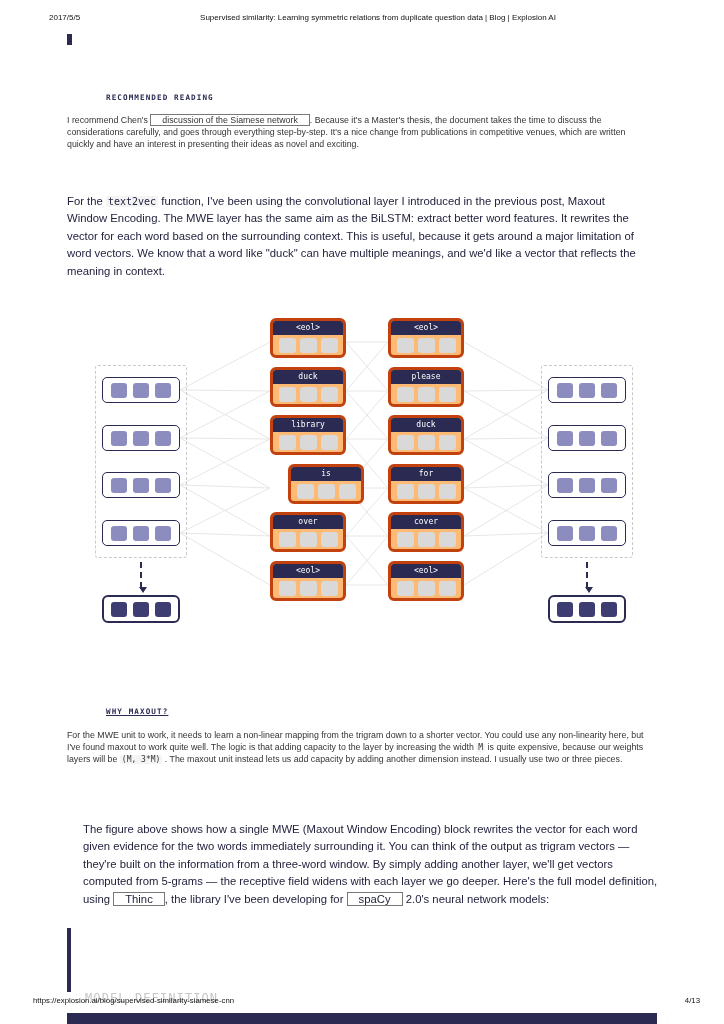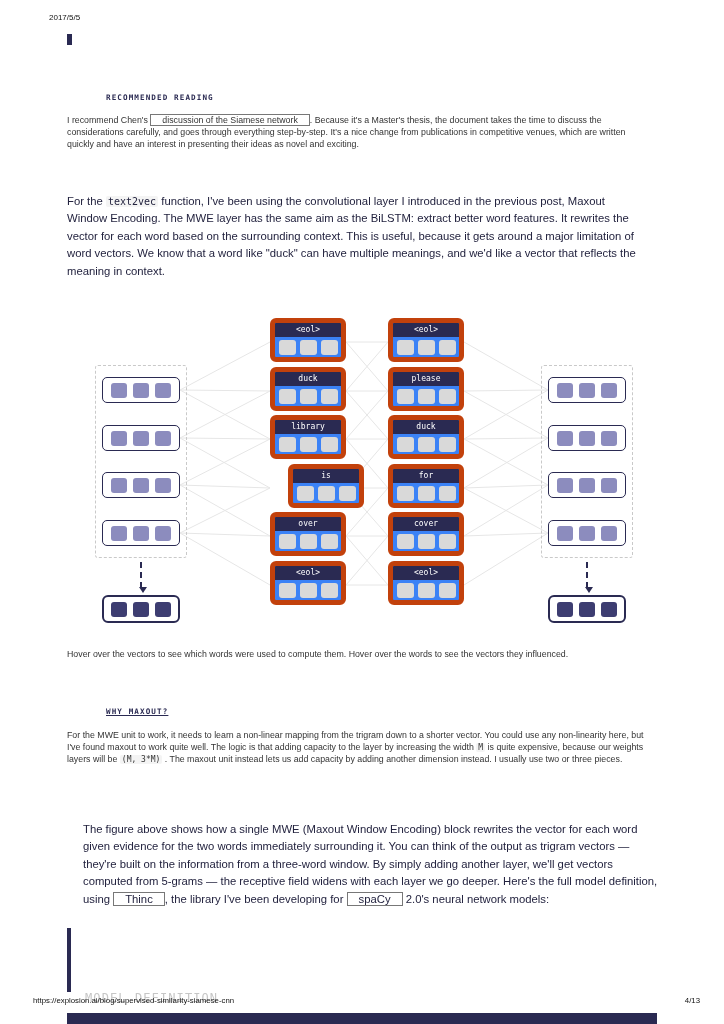--- a/index.html
+++ b/index.html
@@ -42,21 +42,21 @@
   #diagram-lines{position:absolute;left:0;top:0;}
   #diagram-lines line{stroke:#e6e6e6;stroke-width:1;}
   .dashed-region{position:absolute;width:92px;height:193px;border:1px dashed #c9c9c9;
                  border-radius:3px;box-sizing:border-box;}
   .side-box{position:absolute;width:78px;height:26px;background:#fff;border:1.5px solid #2a2a52;
             border-radius:5px;display:flex;align-items:center;justify-content:center;gap:6px;
             box-sizing:border-box;z-index:1;}
   .output-box{position:absolute;width:78px;height:28px;background:#fff;border:2px solid #2a2a52;
               border-radius:6px;display:flex;align-items:center;justify-content:center;gap:6px;
               box-sizing:border-box;z-index:1;}
-  .stack{position:absolute;width:76px;background:#3b82f6;border:5px solid #c2410c;border-radius:6px;
+  .stack{position:absolute;width:76px;background:#fdba74;border:3px solid #c2410c;border-radius:6px;
          overflow:hidden;box-sizing:border-box;z-index:1;}
   .word-head{height:14px;line-height:14px;background:#2a2a52;color:#fff;text-align:center;
              font-family:"DejaVu Sans Mono",monospace;font-size:8px;}
   .vec-row{height:20px;display:flex;align-items:center;justify-content:center;gap:4px;}
   .cell{display:inline-block;border-radius:3px;}
   .cell.gray{width:17px;height:15px;background:#d9d9d9;}
   .cell.purple{width:16px;height:15px;background:#8c8cbe;}
   .cell.dark{width:16px;height:15px;background:#3d3d71;}
   .darrow{position:absolute;height:26px;width:0;border-left:2px dashed #2a2a52;}
   .darrow::after{content:"";position:absolute;bottom:-5px;left:-3px;width:0;height:0;
@@ -69,20 +69,21 @@
               font-size:12px;letter-spacing:1.1px;color:#c6c6c6;margin-top:36px;}
   .code-dark{position:absolute;left:67px;top:1013px;width:590px;height:11px;background:#2a2a52;}
 </style>
 </head>
 <body>
 
 <div class="page">
 
   <div class="print-header">
     <span class="print-date">2017/5/5</span>
+    <span class="print-title">Supervised similarity: Learning symmetric relations from duplicate question data | Blog | Explosion AI</span>
   </div>
 
   <div class="aside-fragment"></div>
 
   <h4 class="aside-heading h-reading">RECOMMENDED READING</h4>
 
   <p class="small-text p-reading"><span>I recommend Chen's </span><a class="boxed-link">discussion of the Siamese network</a><span>. Because it's a Master's thesis, the document takes the time to discuss the considerations carefully, and goes through everything step-by-step. It's a nice change from publications in competitive venues, which are written quickly and have an interest in presenting their ideas as novel and exciting.</span></p>
 
   <p class="body-text p-intro"><span>For the </span><span class="inline-code">text2vec</span><span> function, I've been using the convolutional layer I introduced in the previous post, Maxout Window Encoding. The MWE layer has the same aim as the BiLSTM: extract better word features. It rewrites the vector for each word based on the surrounding context. This is useful, because it gets around a major limitation of word vectors. We know that a word like "duck" can have multiple meanings, and we'd like a vector that reflects the meaning in context.</span></p>
 
@@ -281,21 +282,20 @@
     <div class="stack" style="left:388px;top:249px">
       <div class="word-head">&lt;eol&gt;</div>
       <div class="vec-row">
           <span class="cell gray"></span>
           <span class="cell gray"></span>
           <span class="cell gray"></span>
         </div>
     </div>
   </div>
 
-  <p class="small-text p-caption">Hover over the vectors to see which words were used to compute them. Hover over the words to see the vectors they influenced.</p>
 
   <h4 class="aside-heading h-maxout">WHY MAXOUT?</h4>
 
   <p class="small-text p-maxout"><span>For the MWE unit to work, it needs to learn a non-linear mapping from the trigram down to a shorter vector. You could use any non-linearity here, but I've found maxout to work quite well. The logic is that adding capacity to the layer by increasing the width </span><span class="inline-code">M</span><span> is quite expensive, because our weights layers will be </span><span class="inline-code">(M, 3*M)</span><span> . The maxout unit instead lets us add capacity by adding another dimension instead. I usually use two or three pieces.</span></p>
 
   <p class="body-text p-figure"><span>The figure above shows how a single MWE (Maxout Window Encoding) block rewrites the vector for each word given evidence for the two words immediately surrounding it. You can think of the output as trigram vectors — they're built on the information from a three-word window. By simply adding another layer, we'll get vectors computed from 5-grams — the receptive field widens with each layer we go deeper. Here's the full model definition, using </span><a class="boxed-link">Thinc</a><span>, the library I've been developing for </span><a class="boxed-link">spaCy</a><span> 2.0's neural network models:</span></p>
 
   <div class="code-bar"></div>
   <div class="code-label">MODEL DEFINITION</div>
   <div class="code-dark"></div>

